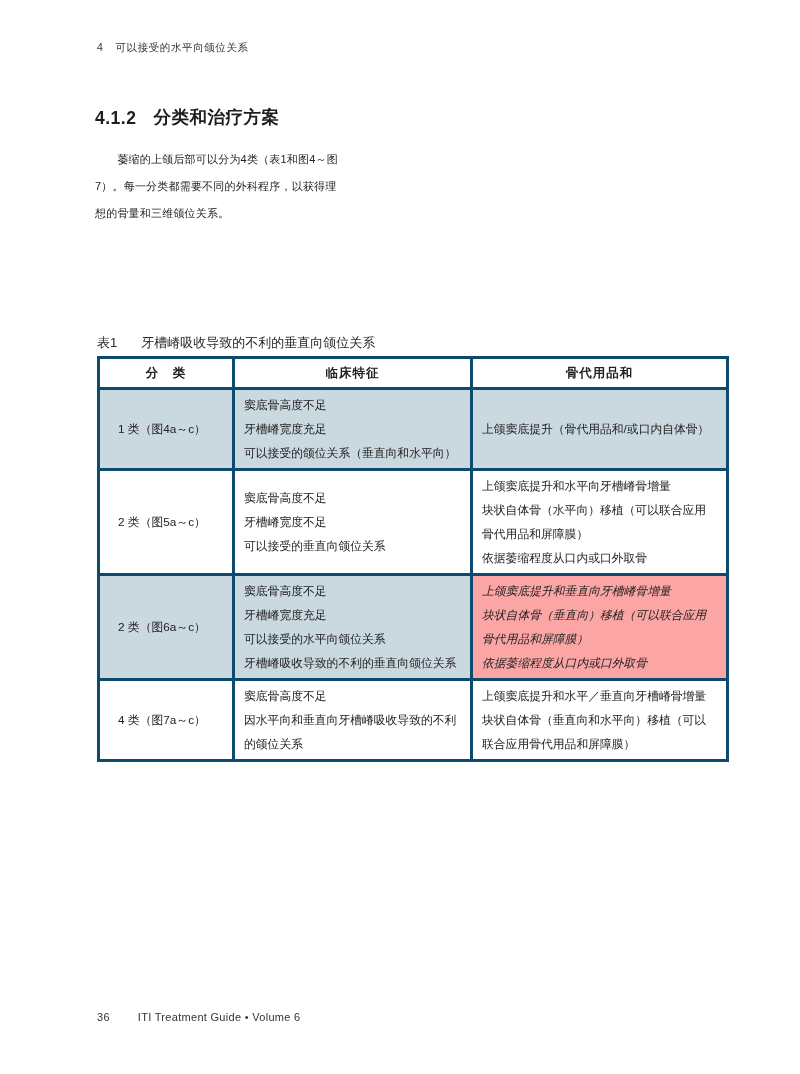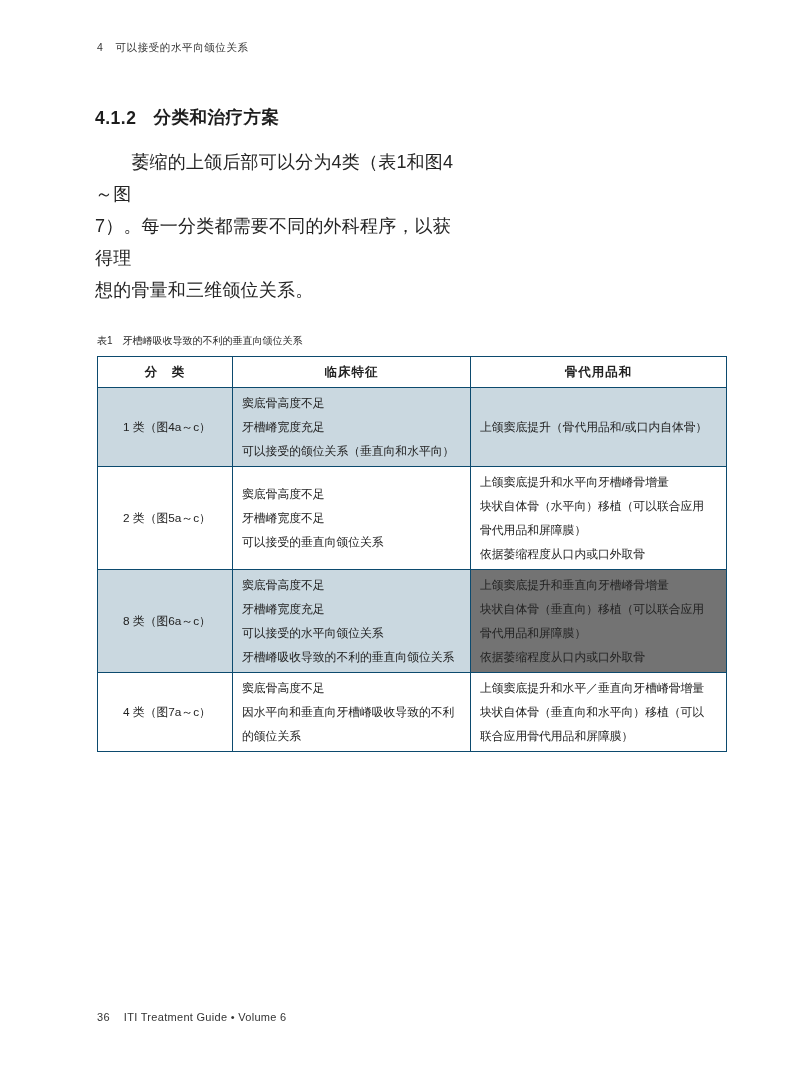--- a/index.html
+++ b/index.html
@@ -40,82 +40,82 @@
     align-items: flex-end;
     letter-spacing: 0.5px;
   }
 
   
   .body-paragraph {
     position: absolute;
     left: 95px;
     top: 146px;
     width: 368px;
-    font-size: 18px;
-    line-height: 32px;
+    font-size: 11px;
+    line-height: 27px;
     color: #242424;
     white-space: pre-line;
     letter-spacing: 0.2px;
   }
 
   
   .table-caption {
     position: absolute;
     left: 97px;
     top: 334px;
-    font-size: 10px;
+    font-size: 13px;
     color: #2a2a2a;
     display: flex;
-    gap: 10px;
+    gap: 24px;
     align-items: flex-start;
   }
 
   
   .classification-table {
     position: absolute;
     left: 97px;
     top: 356px;
     width: 629px;
     border-collapse: collapse;
     table-layout: fixed;
     font-size: 11.8px;
     color: #222222;
   }
   .classification-table th,
   .classification-table td {
-    border: 1px solid #0c4a6e;
+    border: 3px solid #0c4a6e;
   }
   .classification-table th {
     height: 31px;
     font-size: 12.5px;
     font-weight: bold;
     text-align: center;
     vertical-align: middle;
     background: #ffffff;
     letter-spacing: 1px;
   }
   .classification-table td {
     padding: 3px 8px 3px 9px;
     line-height: 24px;
     vertical-align: middle;
     white-space: pre-line;
   }
   .classification-table td.col-class {
-    padding-left: 25px;
+    padding-left: 18px;
   }
 
   
   .page-footer {
     position: absolute;
     left: 97px;
     top: 1011px;
     font-size: 11px;
     color: #333333;
     display: flex;
-    gap: 14px;
+    gap: 28px;
     align-items: baseline;
     letter-spacing: 0.3px;
   }
 </style>
 </head>
 <body>
 
 <div class="page">
 
   <div class="running-header">
@@ -162,26 +162,26 @@
         <td class="col-class">2 类（图5a～c）</td>
         <td>窦底骨高度不足
 牙槽嵴宽度不足
 可以接受的垂直向颌位关系</td>
         <td>上颌窦底提升和水平向牙槽嵴骨增量
 块状自体骨（水平向）移植（可以联合应用
 骨代用品和屏障膜）
 依据萎缩程度从口内或口外取骨</td>
       </tr>
       <tr>
-        <td class="col-class" style="background: rgb(202, 216, 224);">8 类（图6a～c）</td>
+        <td class="col-class" style="background: rgb(202, 216, 224);">2 类（图6a～c）</td>
         <td style="background: rgb(202, 216, 224);">窦底骨高度不足
 牙槽嵴宽度充足
 可以接受的水平向颌位关系
 牙槽嵴吸收导致的不利的垂直向颌位关系</td>
-        <td style="background: #737373;">上颌窦底提升和垂直向牙槽嵴骨增量
+        <td style="background: #fca5a5; font-style: italic;">上颌窦底提升和垂直向牙槽嵴骨增量
 块状自体骨（垂直向）移植（可以联合应用
 骨代用品和屏障膜）
 依据萎缩程度从口内或口外取骨</td>
       </tr>
       <tr>
         <td class="col-class">4 类（图7a～c）</td>
         <td>窦底骨高度不足
 因水平向和垂直向牙槽嵴吸收导致的不利
 的颌位关系</td>
         <td>上颌窦底提升和水平／垂直向牙槽嵴骨增量

